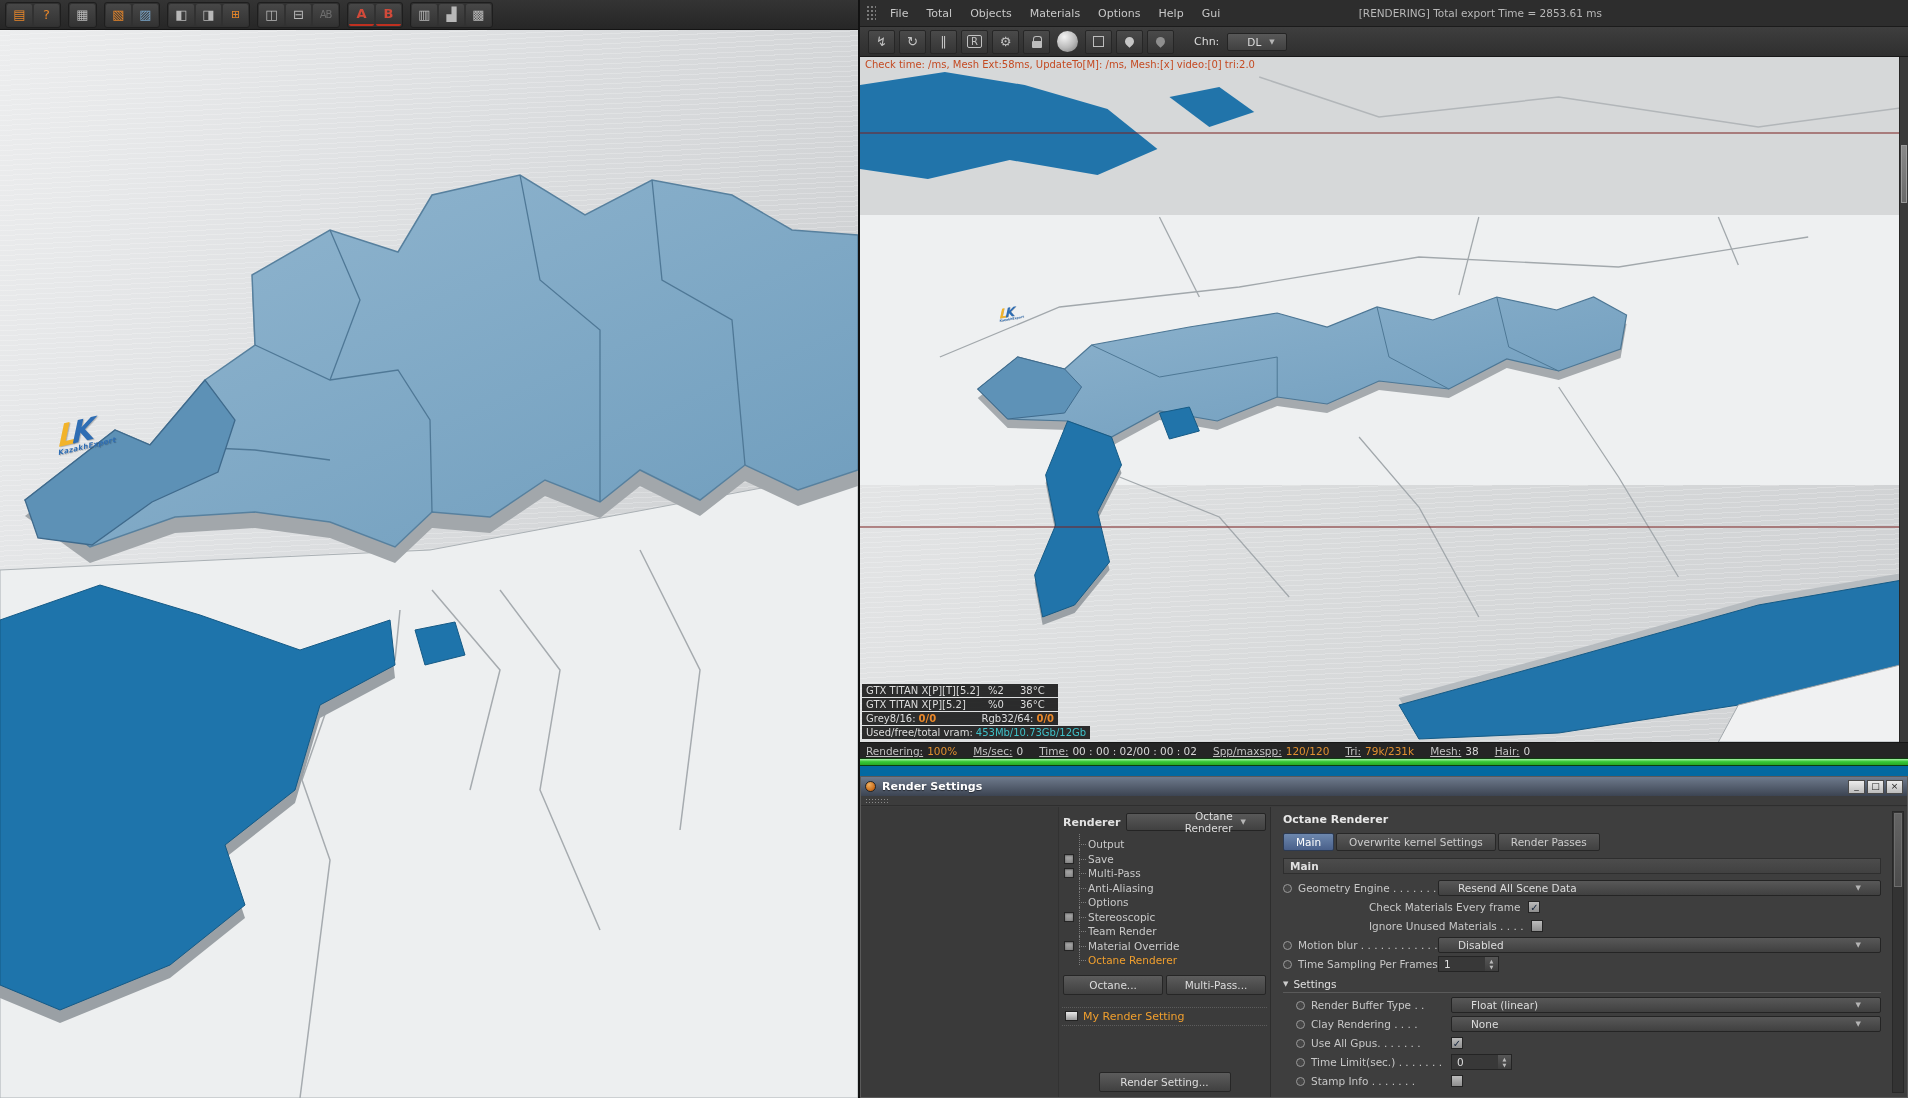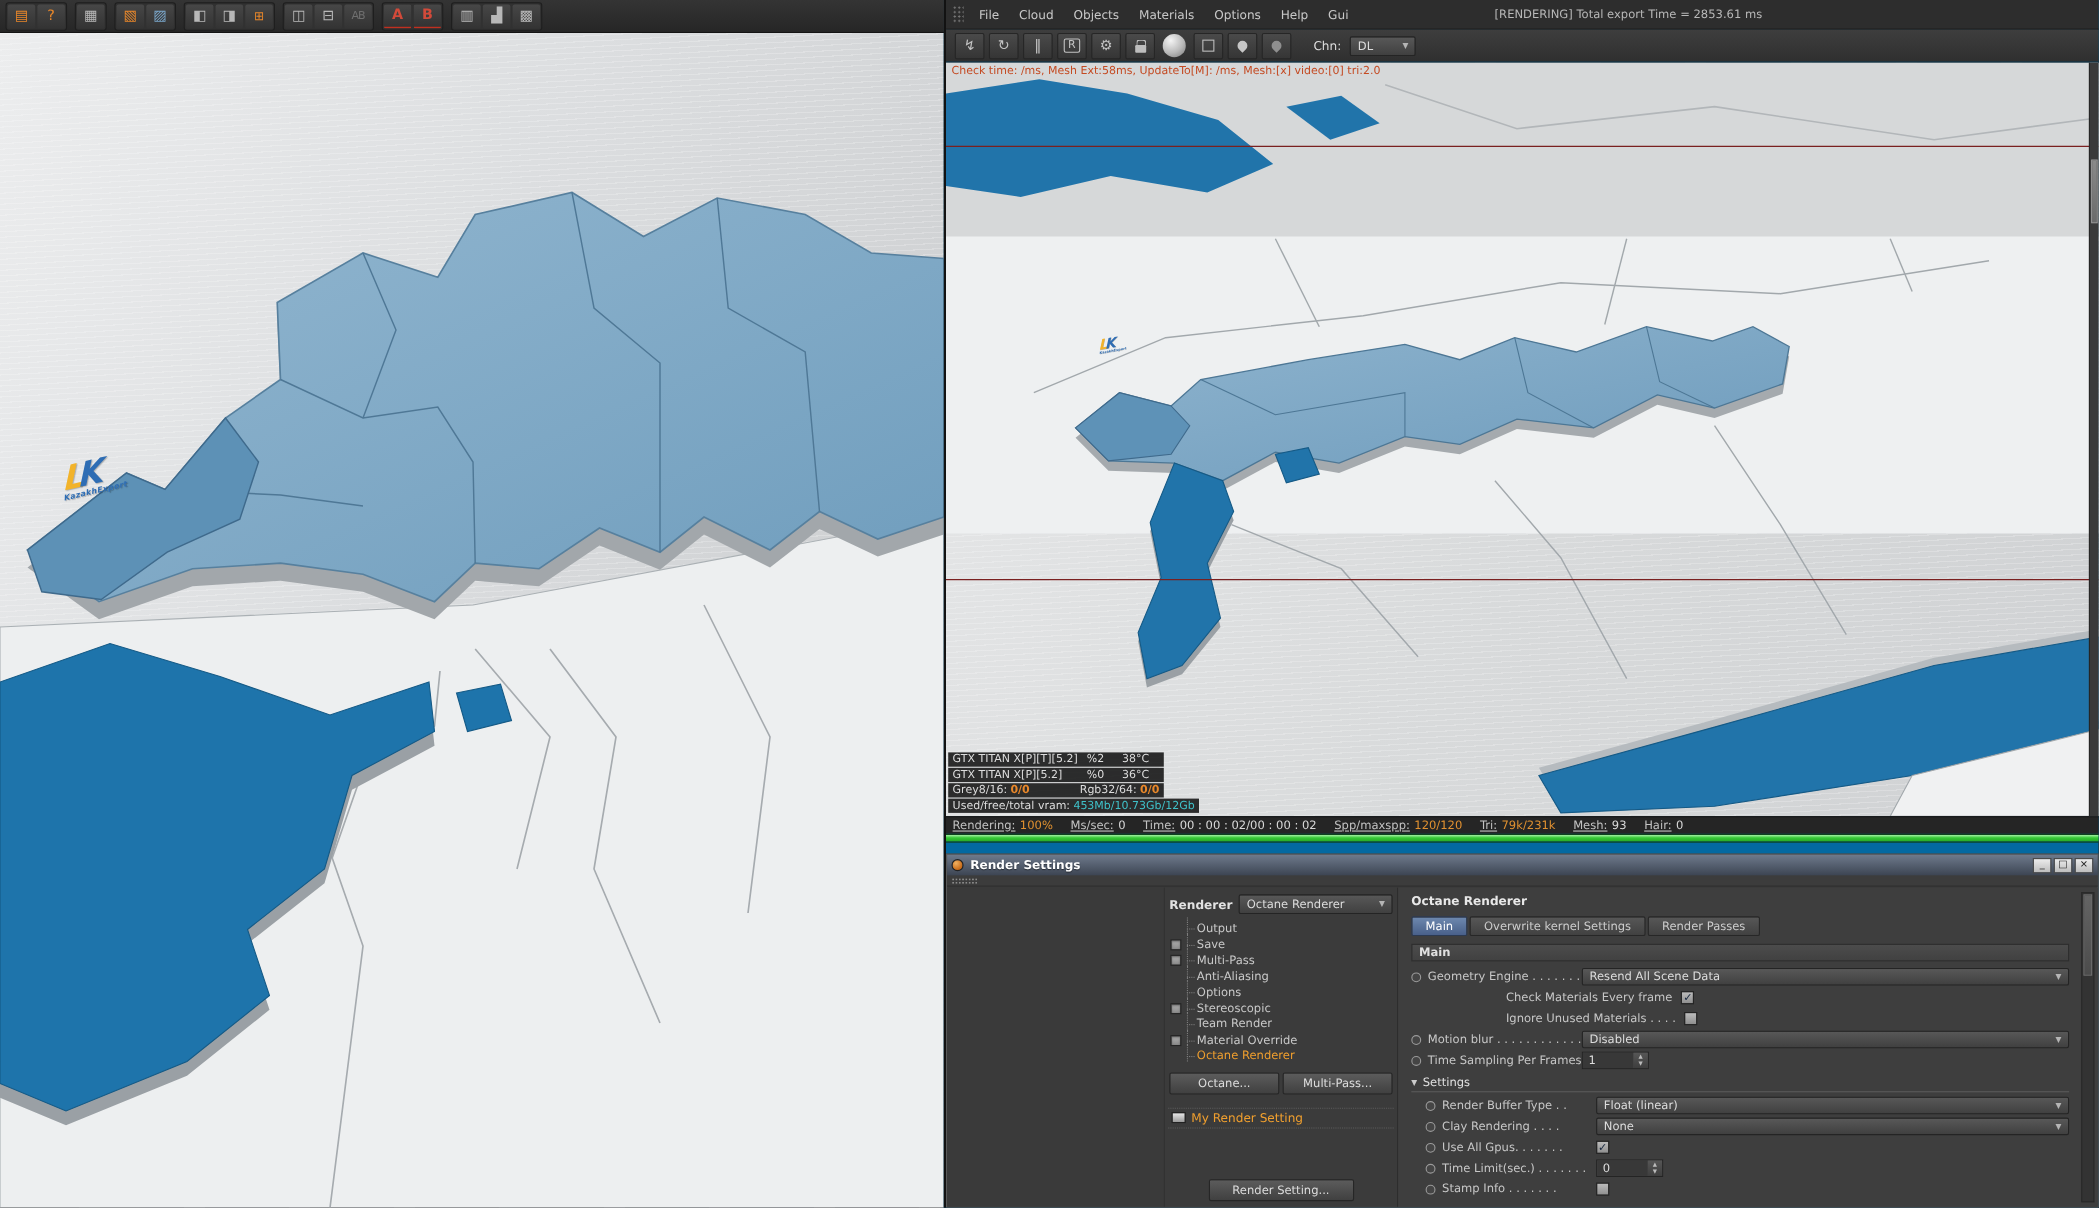--- a/index.html
+++ b/index.html
@@ -74,21 +74,21 @@
   .lv-icon.ball { background:transparent; border:none; }
   .sphere { width:21px; height:21px; border-radius:50%; display:inline-block;
     background:radial-gradient(circle at 35% 28%, #f4f4f4, #b9b9b9 55%, #777777); }
   .frame-shape { width:11px; height:11px; border:1.5px solid #bdbdbd; display:inline-block; }
   .pin-shape { width:9px; height:9px; background:#c6c6c6; border-radius:50% 50% 50% 0; transform:rotate(-45deg); display:inline-block; }
   .pin-shape.dark { background:#8f8f8f; }
   .chn-label { margin-left:16px; color:#dddddd; }
   .dropdown {
     background:linear-gradient(#585858,#404040); border:1px solid #242424; border-radius:2px;
     color:#dddddd; display:flex; align-items:center; justify-content:space-between;
-    padding:1px 6px; height:18px; font-size:10.5px;
+    padding:1px 19px; height:18px; font-size:10.5px;text-align:right;
   }
   .dropdown.chn { width:60px; margin-left:4px; }
   .dd-arrow { font-size:7px; color:#b5b5b5; margin-left:8px; }
 
   .lv-render { position:absolute; top:57px; left:0; right:0; height:685px; overflow:hidden;
     background:linear-gradient(120deg,#e8e9ea,#d8dadb 55%,#cfd1d3); }
   .debug-line { position:absolute; top:2px; left:5px; color:#c44a22; font-size:10px; z-index:4; white-space:nowrap; }
 
   .gpu-block { position:absolute; left:2px; bottom:3px; font-size:10px; z-index:4; }
   .gpu-row { display:flex; background:rgba(12,12,12,.85); color:#dddddd; padding:1px 4px; margin-top:1px; width:196px; }
@@ -249,21 +249,21 @@
         <div class="logo-caption">KazakhExport</div>
       </div>
     </div>
   </div>
 
   <div class="right-pane">
 
     <div class="lv-menubar">
       <span class="grip-dots"></span>
       <span class="menu-item">File</span>
-      <span class="menu-item">Cloud</span>
+      <span class="menu-item">Total</span>
       <span class="menu-item">Objects</span>
       <span class="menu-item">Materials</span>
       <span class="menu-item">Options</span>
       <span class="menu-item">Help</span>
       <span class="menu-item">Gui</span>
       <span class="lv-export-text">[RENDERING] Total export Time = 2853.61 ms</span>
     </div>
 
     <div class="lv-toolbar">
       <span class="lv-icon">
@@ -396,21 +396,21 @@
       <span class="sb-item">
           <span class="sb-label">Spp/maxspp:</span>
           <span class="sb-value">120/120</span>
         </span>
       <span class="sb-item">
           <span class="sb-label">Tri:</span>
           <span class="sb-value">79k/231k</span>
         </span>
       <span class="sb-item">
           <span class="sb-label">Mesh:</span>
-          <span class="sb-value plain">93</span>
+          <span class="sb-value plain">38</span>
         </span>
       <span class="sb-item">
           <span class="sb-label">Hair:</span>
           <span class="sb-value plain">0</span>
         </span>
     </div>
     <div class="lv-progress"></div>
 
     <div class="rs-window">
       <div class="rs-titlebar">

